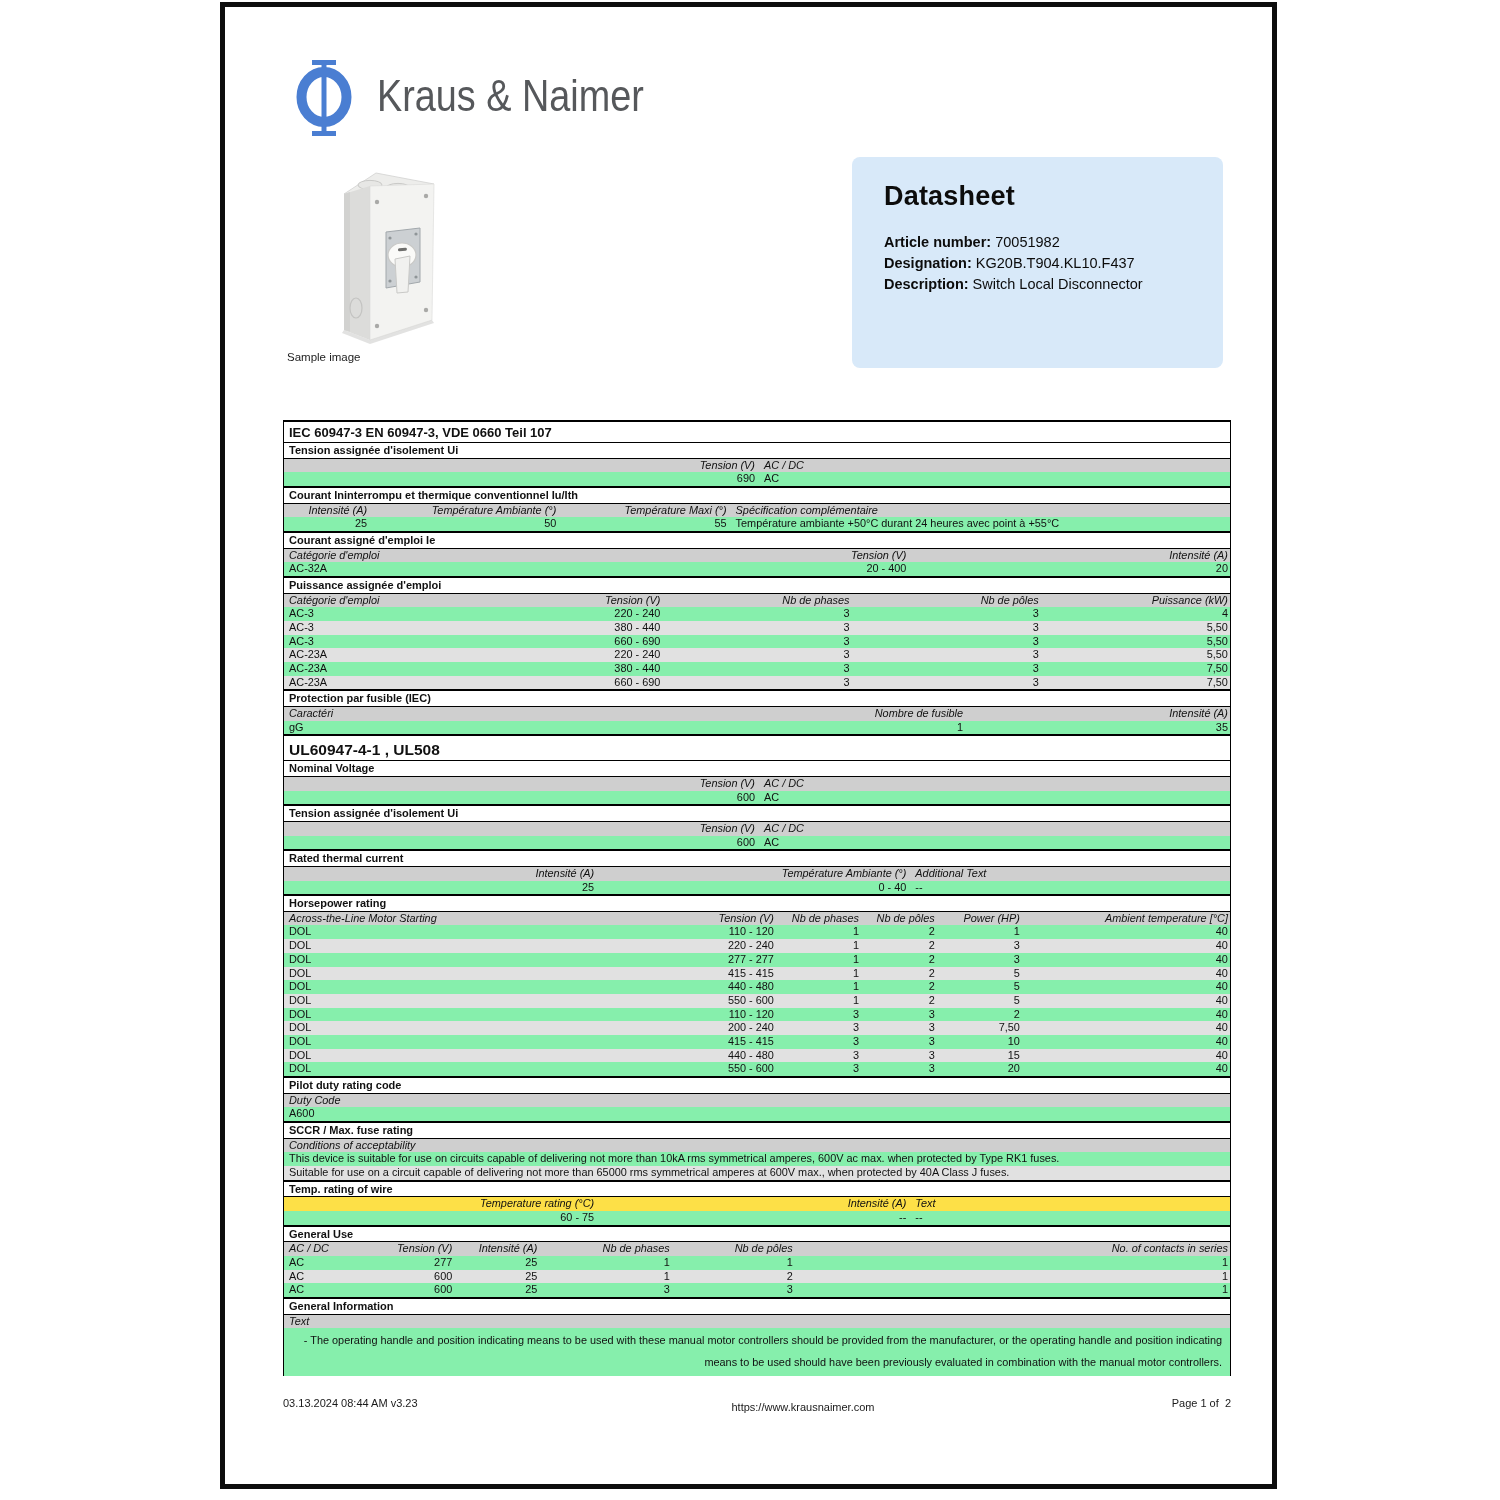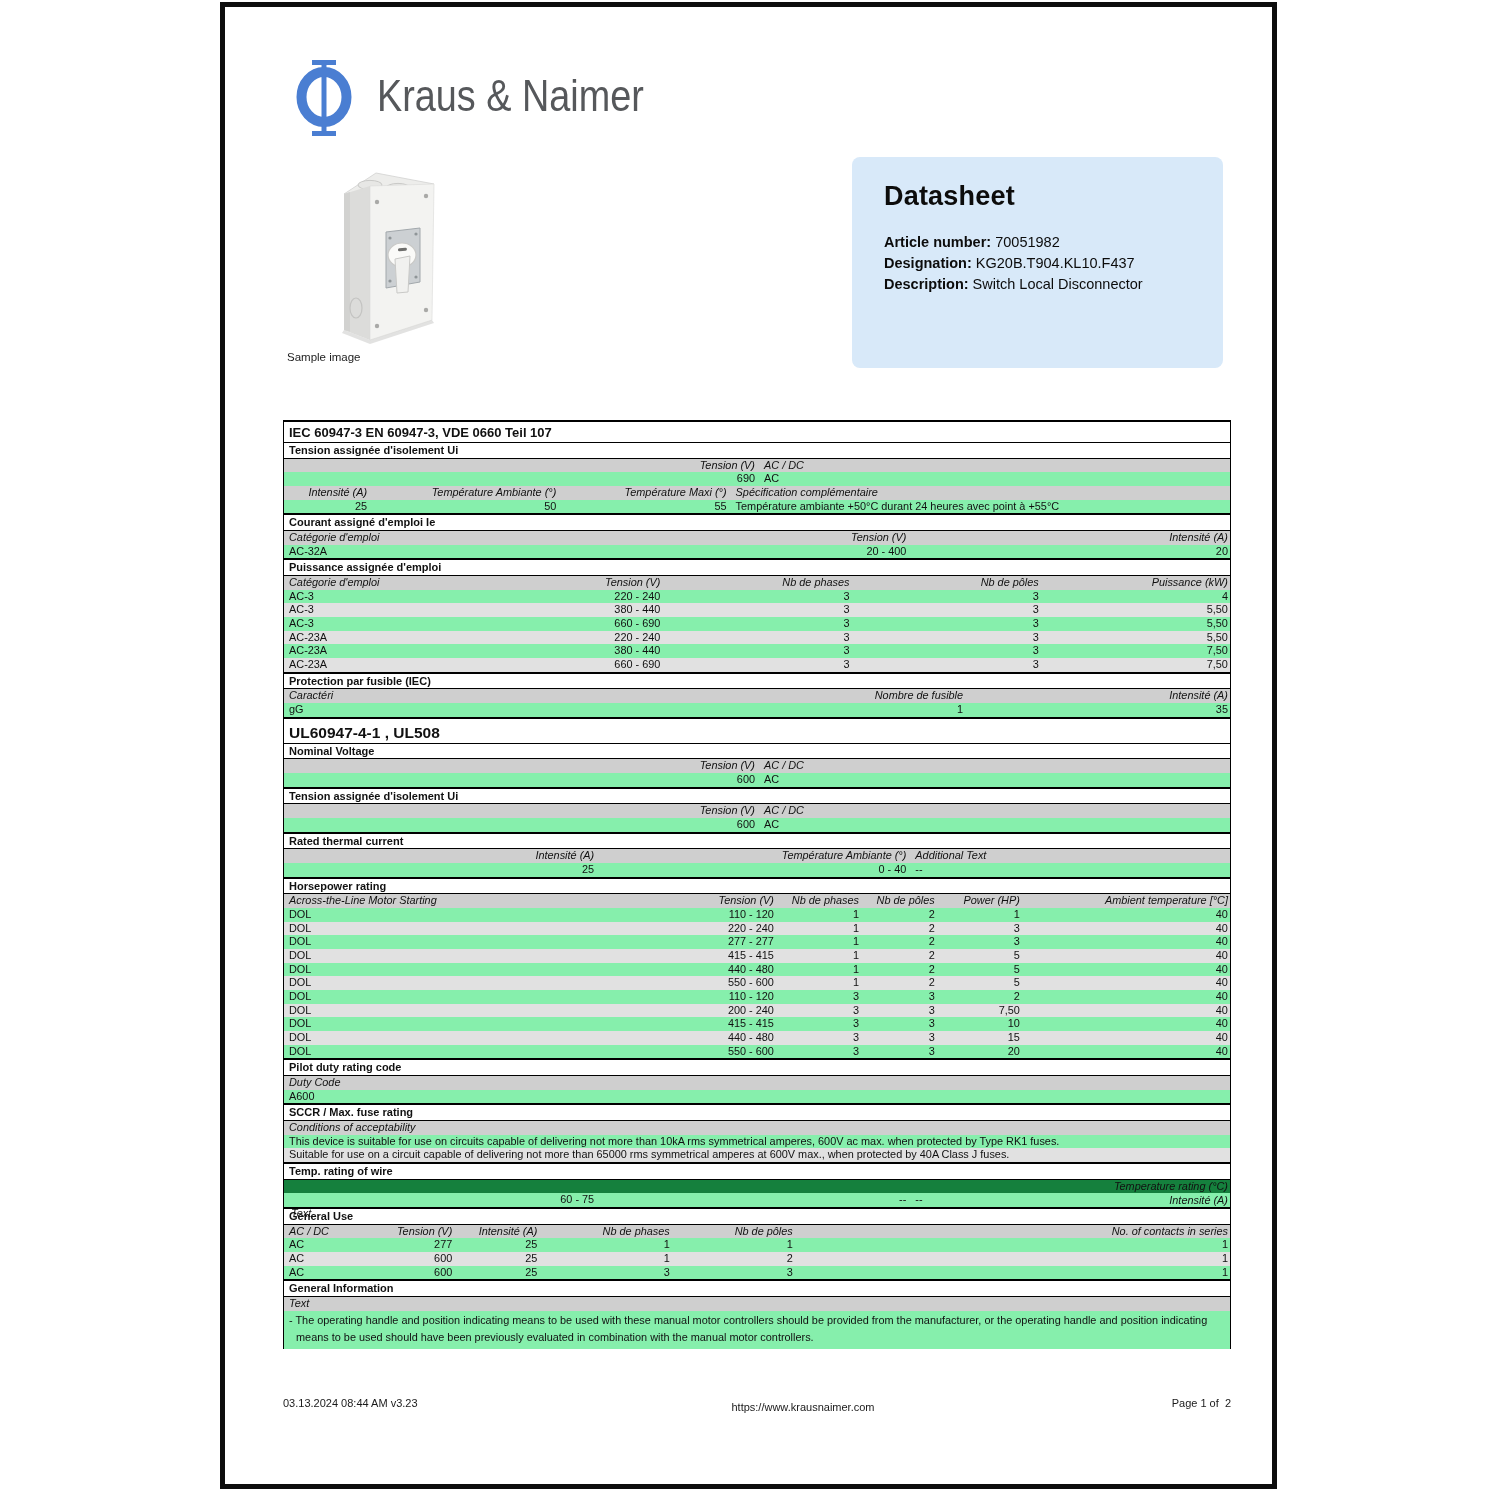--- a/index.html
+++ b/index.html
@@ -43,22 +43,22 @@
     border-top:2px solid #000;border-bottom:1px solid #000;white-space:nowrap;background:#fff;
   }
   .sub.after-title{border-top:none;}
   .trow{display:flex;height:13.7px;line-height:13.9px;background:#86efac;}
   .trow.hdr{background:#cfcfcf;font-style:italic;}
   .trow.zebra{background:#e1e1e1;}
   .trow .cell{box-sizing:border-box;white-space:nowrap;overflow:visible;}
   .trow .cell.r{text-align:right;padding-right:2px;}
   .trow .cell.l{text-align:left;padding-left:7px;}
   .trow .cell.first.l{padding-left:5px;}
-  .trow.multi{height:auto;line-height:17px;padding:1px 8px 3px 12px;text-indent:-7px;
-    white-space:normal;display:block;}
+  .trow.multi{height:auto;line-height:22px;padding:1px 8px 3px 12px;text-indent:-7px;
+    white-space:normal;display:block;text-align:right;}
   
   .footer{position:absolute;left:283px;top:1397px;width:948px;font-size:11px;color:#1a1a1a;}
   .footer .left{position:absolute;left:0;top:0;}
   .footer .center{position:absolute;left:50%;margin-left:46px;transform:translateX(-50%);top:4px;}
   .footer .right{position:absolute;right:0;top:0;white-space:pre;}
 </style>
 </head>
 <body>
 
 <div class="page-frame"></div>
@@ -120,20 +120,21 @@
     <div class="ttl lg">IEC 60947-3 EN 60947-3, VDE 0660 Teil 107</div>
     <div class="sub after-title">Tension assignée d'isolement Ui</div>
     <div class="trow hdr" style="background: rgb(207, 207, 207);">
       <span class="cell r first" style="flex: 0 0 50%;">Tension (V)</span>
       <span class="cell l" style="flex: 0 0 50%;">AC / DC</span>
     </div>
     <div class="trow">
       <span class="cell r first" style="flex: 0 0 50%;">690</span>
       <span class="cell l" style="flex: 0 0 50%;">AC</span>
     </div>
+    <div class="sub">Courant Ininterrompu et thermique conventionnel Iu/Ith</div>
     <div class="trow hdr" style="background: rgb(207, 207, 207);">
       <span class="cell r first" style="flex: 0 0 9%;">Intensité (A)</span>
       <span class="cell r" style="flex: 0 0 20%;">Température Ambiante (°)</span>
       <span class="cell r" style="flex: 0 0 18%;">Température Maxi (°)</span>
       <span class="cell l" style="flex: 0 0 53%;">Spécification complémentaire</span>
     </div>
     <div class="trow">
       <span class="cell r first" style="flex: 0 0 9%;">25</span>
       <span class="cell r" style="flex: 0 0 20%;">50</span>
       <span class="cell r" style="flex: 0 0 18%;">55</span>
@@ -349,21 +350,21 @@
     <div class="trow hdr" style="background: rgb(207, 207, 207);">
       <span class="cell l first" style="flex: 0 0 100%;">Conditions of acceptability</span>
     </div>
     <div class="trow">
       <span class="cell l first" style="flex: 0 0 100%;">This device is suitable for use on circuits capable of delivering not more than 10kA rms symmetrical amperes, 600V ac max. when protected by Type RK1 fuses.</span>
     </div>
     <div class="trow zebra" style="background: rgb(225, 225, 225);">
       <span class="cell l first" style="flex: 0 0 100%;">Suitable for use on a circuit capable of delivering not more than 65000 rms symmetrical amperes at 600V max., when protected by 40A Class J fuses.</span>
     </div>
     <div class="sub">Temp. rating of wire</div>
-    <div class="trow hdr" style="background: #15803d; flex-direction: column;">
+    <div class="trow hdr" style="background: #fde047;">
       <span class="cell r first" style="flex: 0 0 33%;">Temperature rating (°C)</span>
       <span class="cell r" style="flex: 0 0 33%;">Intensité (A)</span>
       <span class="cell l" style="flex: 0 0 34%;">Text</span>
     </div>
     <div class="trow">
       <span class="cell r first" style="flex: 0 0 33%;">60 - 75</span>
       <span class="cell r" style="flex: 0 0 33%;">--</span>
       <span class="cell l" style="flex: 0 0 34%;">--</span>
     </div>
     <div class="sub">General Use</div>

